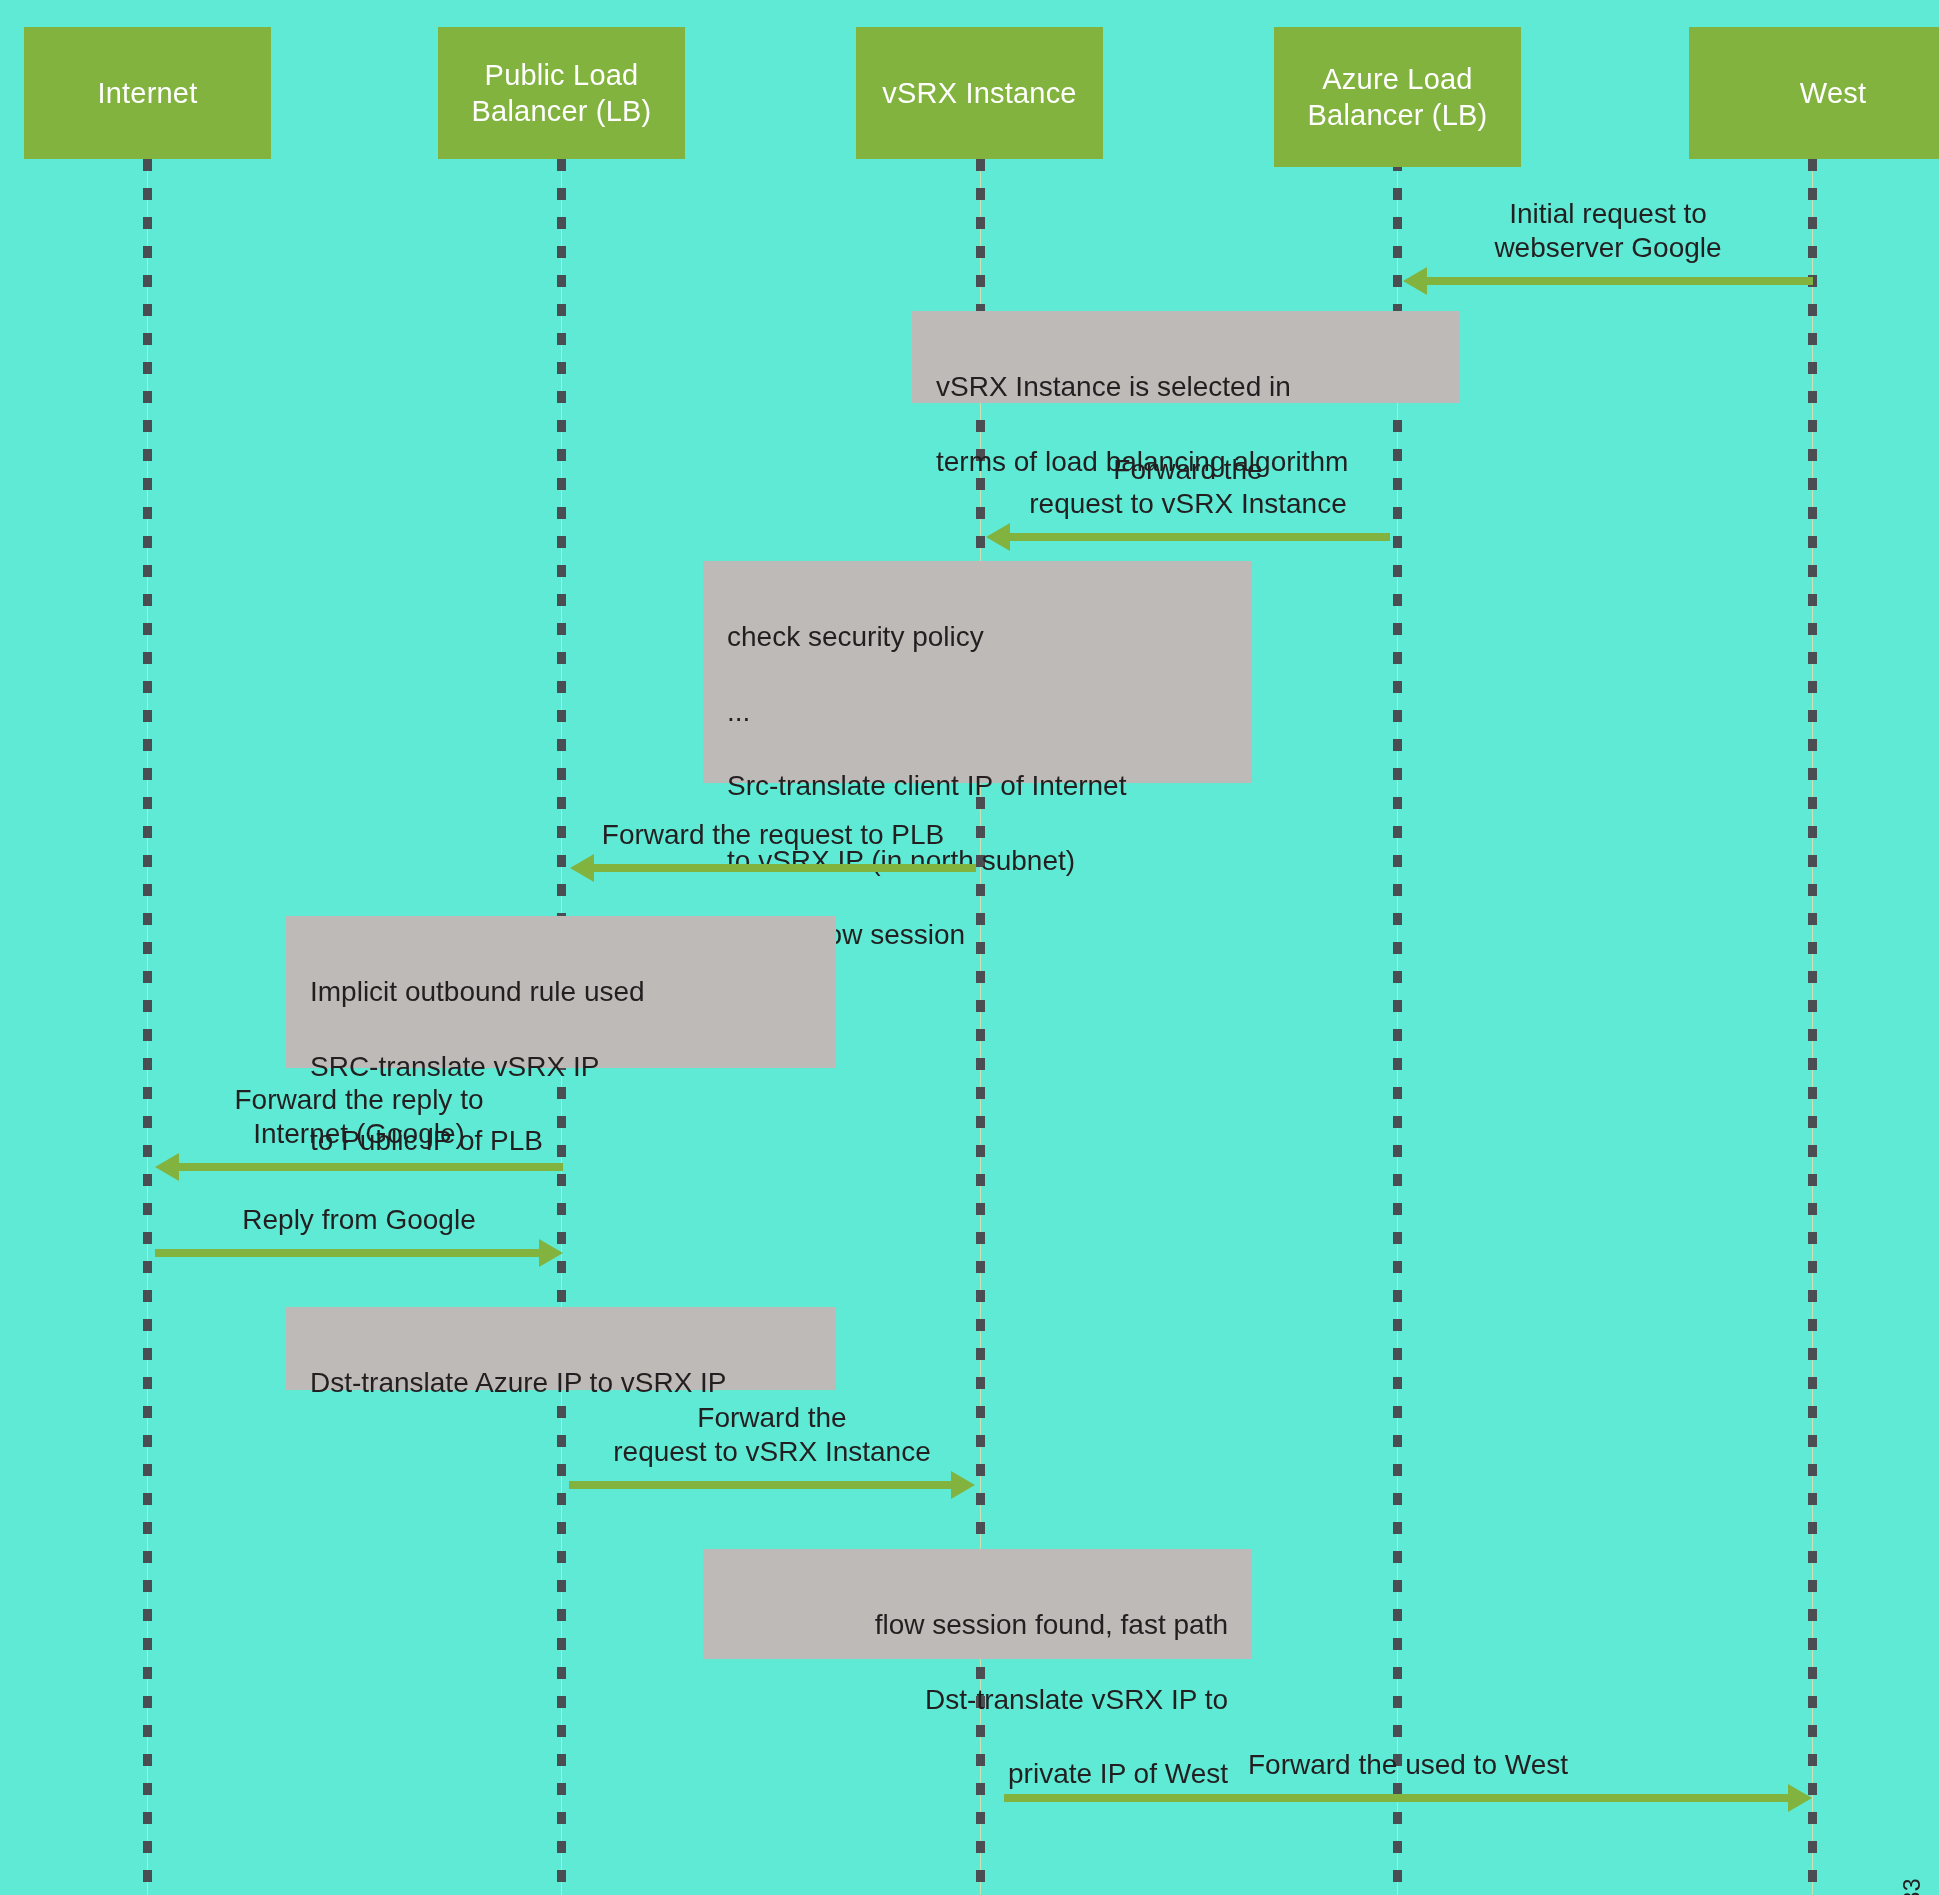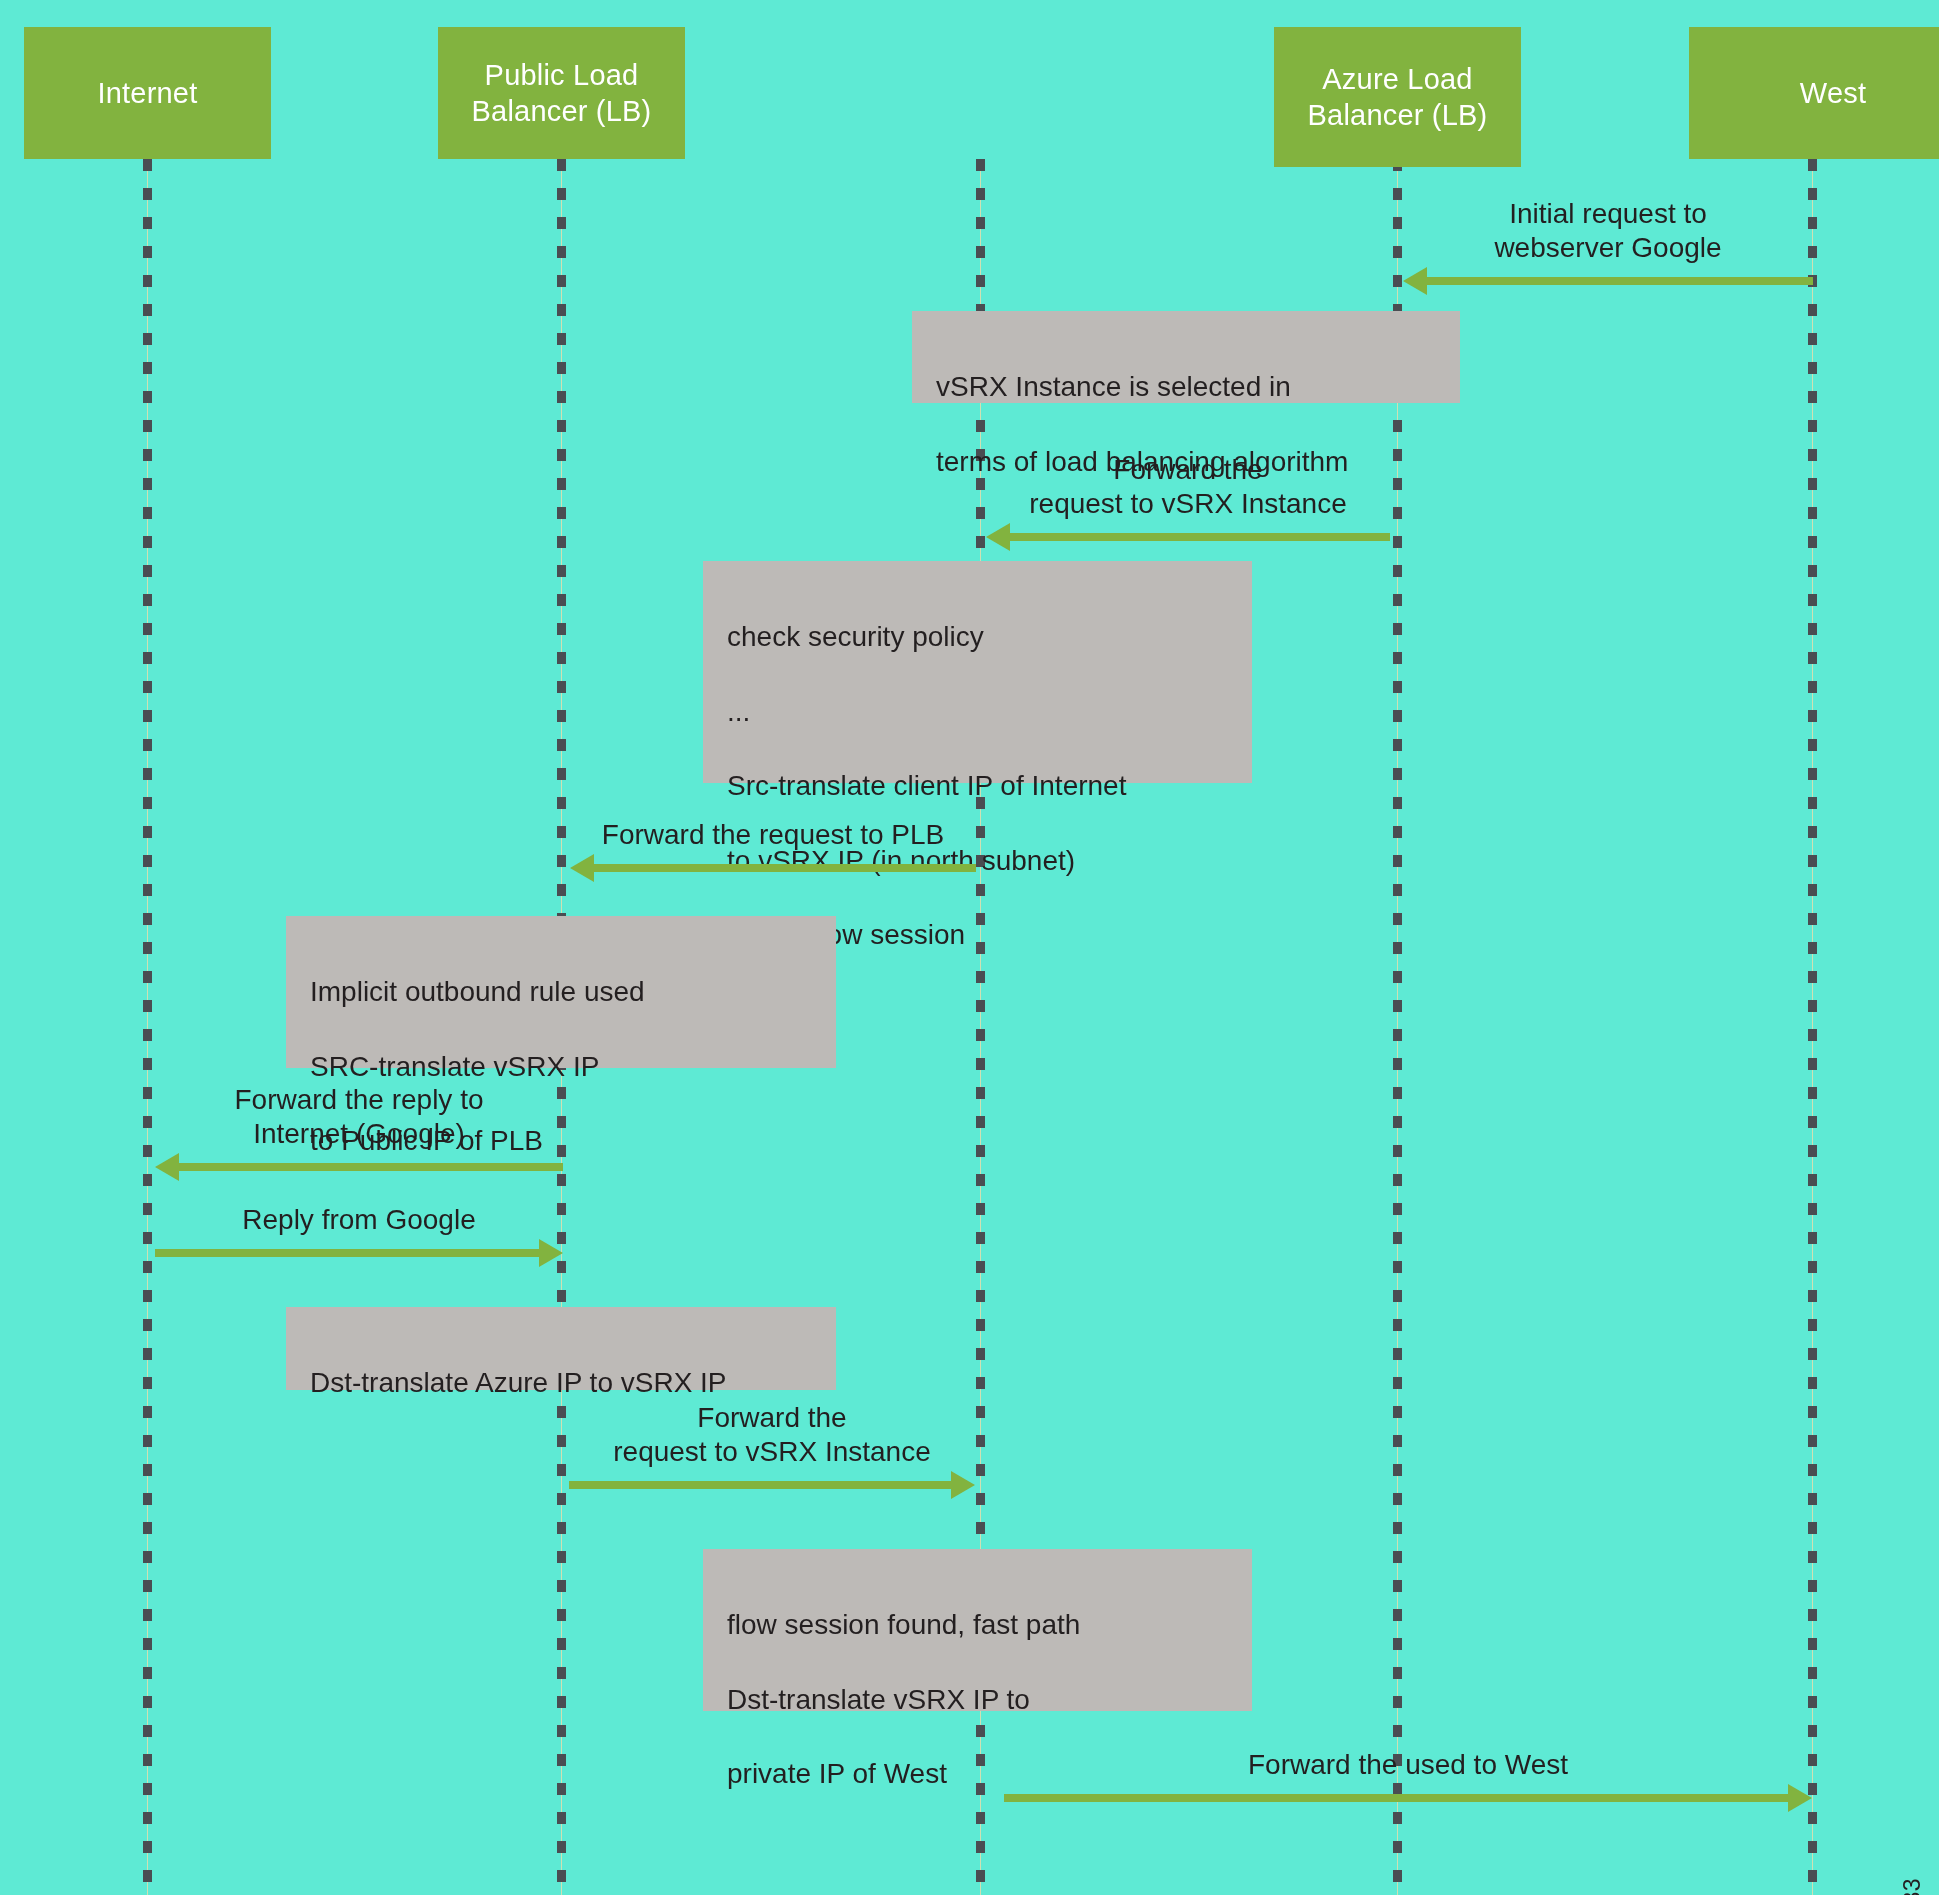--- a/index.html
+++ b/index.html
@@ -152,20 +152,21 @@
   <div class="lifeline" style="left:1808px;">
     <div class="thin"></div>
     <div class="dashes"></div>
   </div>
 
   <div class="participant" style="left:24px; top:27px; width:247px; height:132px;">Internet</div>
 
   <div class="participant" style="left:438px; top:27px; width:247px; height:132px;">Public Load
 Balancer (LB)</div>
 
+  <div class="participant" style="left:856px; top:27px; width:247px; height:132px;">vSRX Instance</div>
 
   <div class="participant" style="left:1274px; top:27px; width:247px; height:140px;">Azure Load
 Balancer (LB)</div>
 
   <div class="participant" style="left:1689px; top:27px; width:288px; height:132px;">West</div>
 
   <div class="msg to-left" style="left:1403px; top:192px; width:410px; height:102px;">
     <div class="label">Initial request to
 webserver Google</div>
     <div class="shaft" style="left:20px; right:0;"></div>
@@ -233,21 +234,21 @@
 
   <div class="msg to-right" style="left:569px; top:1396px; width:406px; height:102px;">
     <div class="label">Forward the
 request to vSRX Instance</div>
     <div class="shaft" style="left:0; right:20px;"></div>
     <div class="headwrap" style="right:0;">
       <div class="head"></div>
     </div>
   </div>
 
-  <div class="note" style="left:703px; top:1549px; width:549px; height:162px;">
+  <div class="note" style="left:703px; top:1549px; width:549px; height:110px;text-align:right;">
     <span class="nline">flow session found, fast path</span>
     <span class="nline">Dst-translate vSRX IP to</span>
     <span class="nline">private IP of West</span>
   </div>
 
   <div class="msg to-right" style="left:1004px; top:1742px; width:808px; height:69px;">
     <div class="label">Forward the used to West</div>
     <div class="shaft" style="left:0; right:20px;"></div>
     <div class="headwrap" style="right:0;">
       <div class="head"></div>

